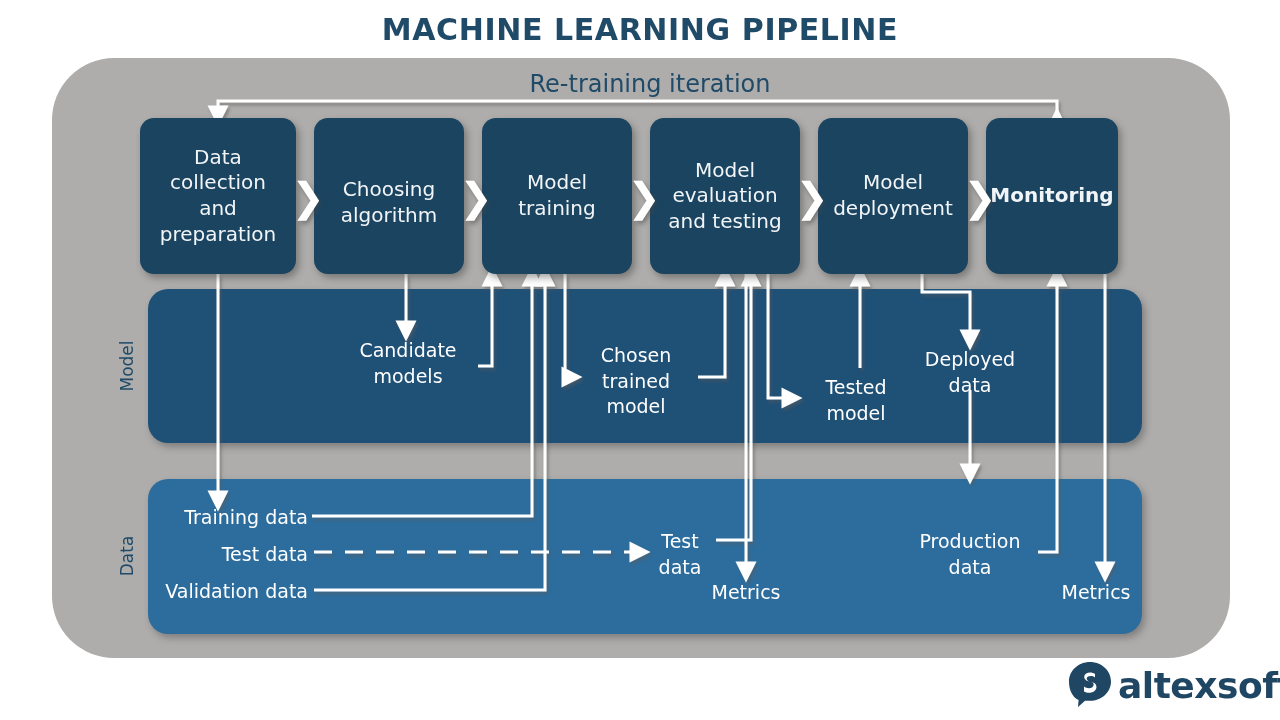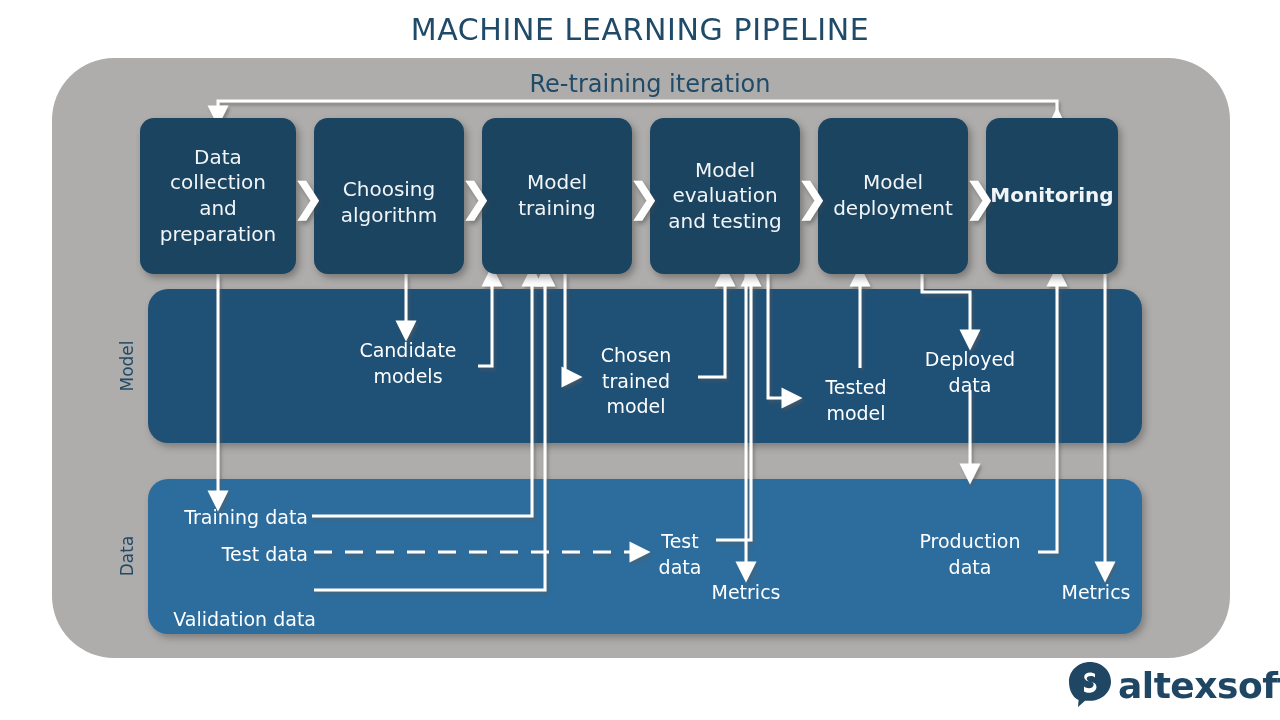--- a/index.html
+++ b/index.html
@@ -3,21 +3,21 @@
 <meta charset="utf-8">
 <style>
   * { box-sizing: border-box; margin:0; padding:0; }
   body {
     width:1280px; height:720px; background:#ffffff; overflow:hidden;
     font-family:"DejaVu Sans", sans-serif; position:relative;
   }
   #page-title {
     position:absolute; top:12px; left:0; width:1280px; text-align:center;
     font-size:30px; color:#1f4a68; letter-spacing:.6px;
-    font-family:"DejaVu Sans", sans-serif; font-weight:400;
+    font-family:"DejaVu Sans", sans-serif; font-weight:700;
   }
   #gray-panel {
     position:absolute; left:52px; top:58px; width:1178px; height:600px;
     background:#aeadab; border-radius:62px;
   }
   
   .stage {
     position:absolute; top:118px; height:156px; border-radius:14px;
     background:#1b4461; color:#f2f5f7;
     display:flex; align-items:center; justify-content:center; text-align:center;
@@ -161,21 +161,21 @@
 models</div>
     <div class="art c" style="left: 578px; top: 343px; width: 116px;">Chosen
 trained
 model</div>
     <div class="art c" style="left: 800px; top: 375px; width: 112px;">Tested
 model</div>
     <div class="art c" style="left: 908px; top: 347px; width: 124px;">Deployed
 data</div>
     <div class="art r" style="left: 160px; top: 505px; width: 148px;">Training data</div>
     <div class="art r" style="left: 160px; top: 542px; width: 148px;">Test data</div>
-    <div class="art r" style="left: 166px; top: 579px; width: 150px; margin-top: 28px;">Validation data</div>
+    <div class="art r" style="left: 158px; top: 579px; width: 150px;">Validation data</div>
     <div class="art c" style="left: 648px; top: 529px; width: 64px;">Test
 data</div>
     <div class="art c" style="left: 702px; top: 580px; width: 88px;">Metrics</div>
     <div class="art c" style="left: 906px; top: 529px; width: 128px;">Production
 data</div>
     <div class="art c" style="left: 1052px; top: 580px; width: 88px;">Metrics</div>
   </div>
 
 <div id="logo">
   <svg width="48" height="48" viewBox="0 0 48 48">

